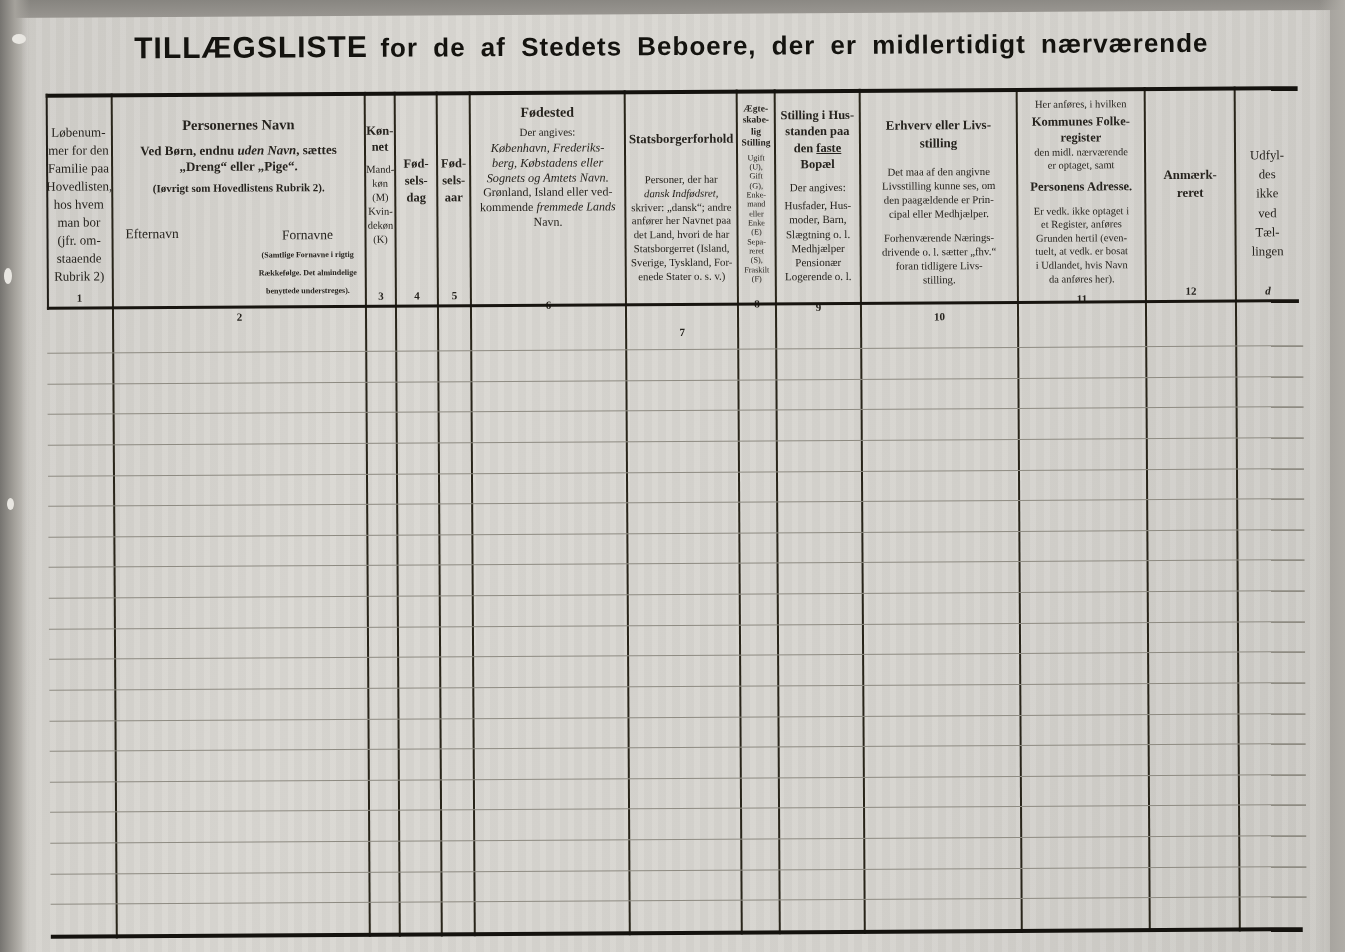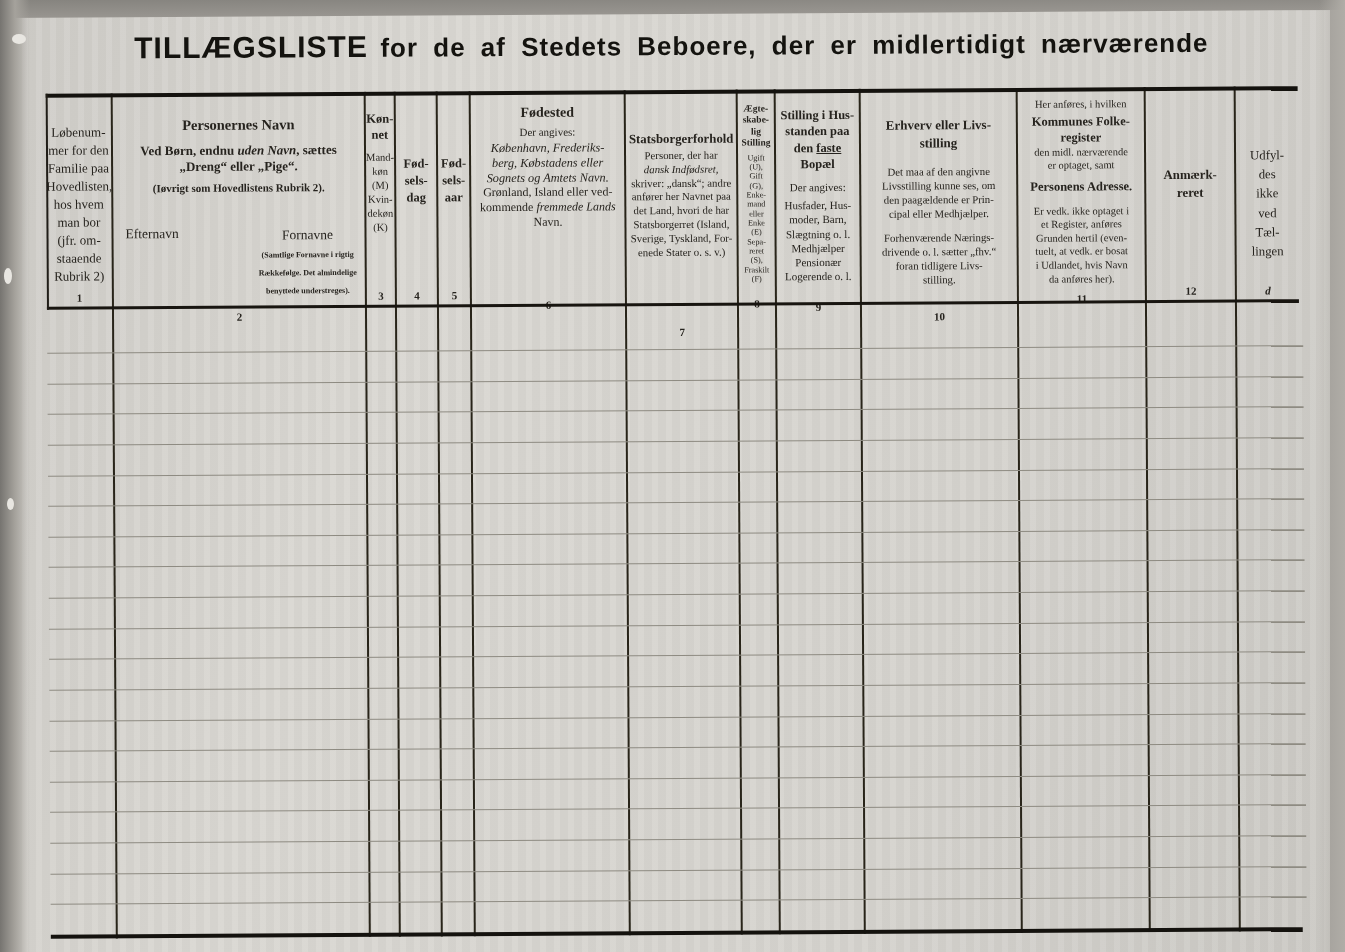--- a/index.html
+++ b/index.html
@@ -60,32 +60,32 @@
   .c2-head{font-size:14.5px;}
   .c2-l1{margin-top:9px;font-size:13px;font-weight:bold;}
   .c2-l2{font-size:13px;font-weight:bold;}
   .c2-note{margin-top:7px;font-size:11px;font-weight:bold;}
   .c2-names{position:absolute;bottom:28px;left:12px;right:8px;display:flex;
     justify-content:space-between;align-items:flex-start;text-align:left;}
   .c2-efternavn{font-size:13.5px;}
   .c2-fornavne{text-align:center;}
   .c2-fornavne-t{font-size:13.5px;}
   .c2-fornavne-n{font-size:8px;line-height:1.2;font-weight:bold;}
-  .c3-head{padding-top:16px;font-size:12.5px;line-height:1.25;}
+  .c3-head{padding-top:28px;font-size:12.5px;line-height:1.25;}
   .c3-sub{margin-top:8px;font-size:10.5px;line-height:1.32;}
   .c45-head{padding-top:60px;font-size:12.5px;line-height:1.35;}
   .hdr-c6{padding:10px 5px 0;}
   .c6-head{font-size:14px;}
   .c6-s1{margin-top:5px;font-size:11px;}
   .c6-s2{margin-top:3px;font-size:12.3px;line-height:1.2;}
   .c6-s3{margin-top:4px;font-size:10.8px;line-height:1.22;}
   .c6-s4{font-size:12px;line-height:1.22;}
   .hdr-c7{padding:38px 3px 0;}
   .c7-head{font-size:12.8px;}
-  .c7-body{margin-top:2px;font-size:10.8px;line-height:1.28;text-align:center;}
+  .c7-body{margin-top:26px;font-size:10.8px;line-height:1.28;text-align:center;}
   .hdr-c8{padding:10px 1px 0;}
   .c8-head{font-size:9.5px;line-height:1.2;}
   .c8-body{margin-top:4px;font-size:8.2px;line-height:1.14;}
   .hdr-c9{padding:14px 2px 0;}
   .c9-head{font-size:12.5px;line-height:1.3;}
   .c9-s1{margin-top:9px;font-size:11px;}
   .c9-body{margin-top:5px;font-size:11px;line-height:1.3;}
   .hdr-c10{padding:24px 6px 0;}
   .c10-head{font-size:13px;line-height:1.35;}
   .c10-b1{margin-top:13px;font-size:10.8px;line-height:1.3;}

